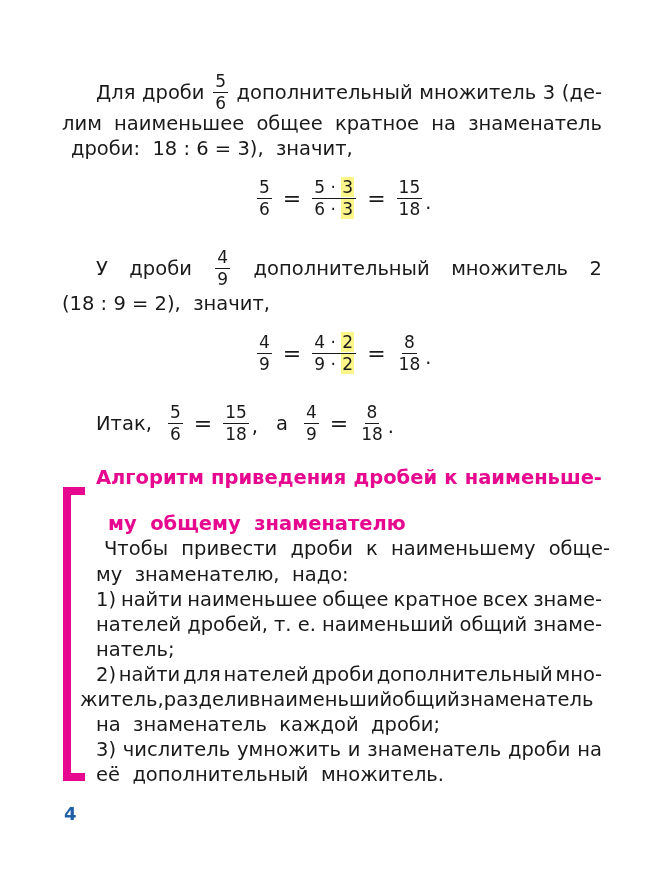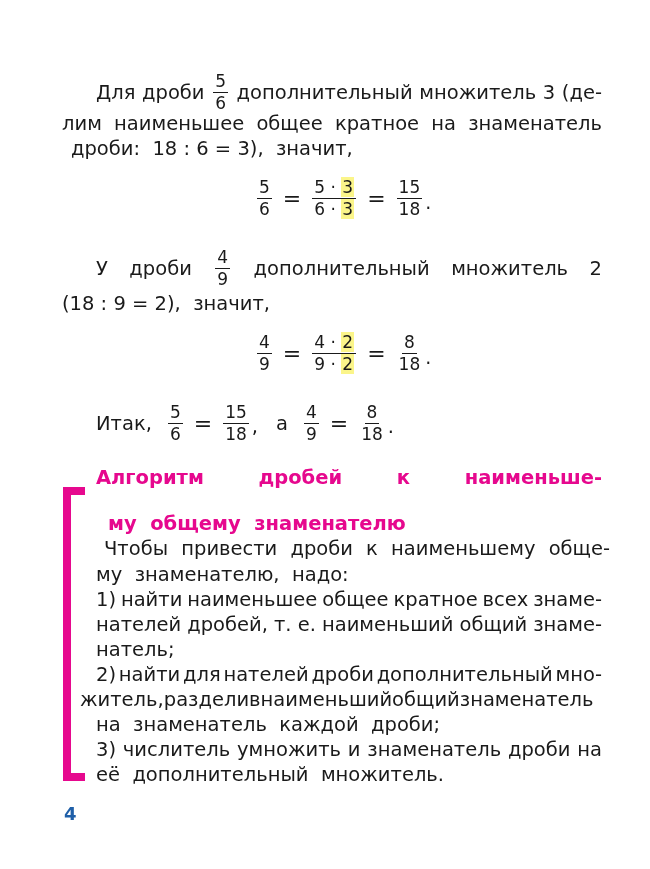--- a/index.html
+++ b/index.html
@@ -120,20 +120,21 @@
     </span>
   <span class="dot">.</span>
 </div>
 
 <div class="bracket-v"></div>
 <div class="bracket-t"></div>
 <div class="bracket-b"></div>
 
 <div class="line just pink" style="left:96px; top:466px; width:506px;">
   <span>Алгоритм</span>
+    <span>приведения</span>
     <span>дробей</span>
     <span>к</span>
     <span>наименьше-</span>
 </div>
 <div class="line pink" style="left:96px; top:512px; white-space:pre;margin-left:12px;">му  общему  знаменателю</div>
 
 <div class="line just" style="left:104px; top:537px; width:506px;">
   <span>Чтобы</span>
   <span class="bold">привести</span>
   <span class="bold">дроби</span>

